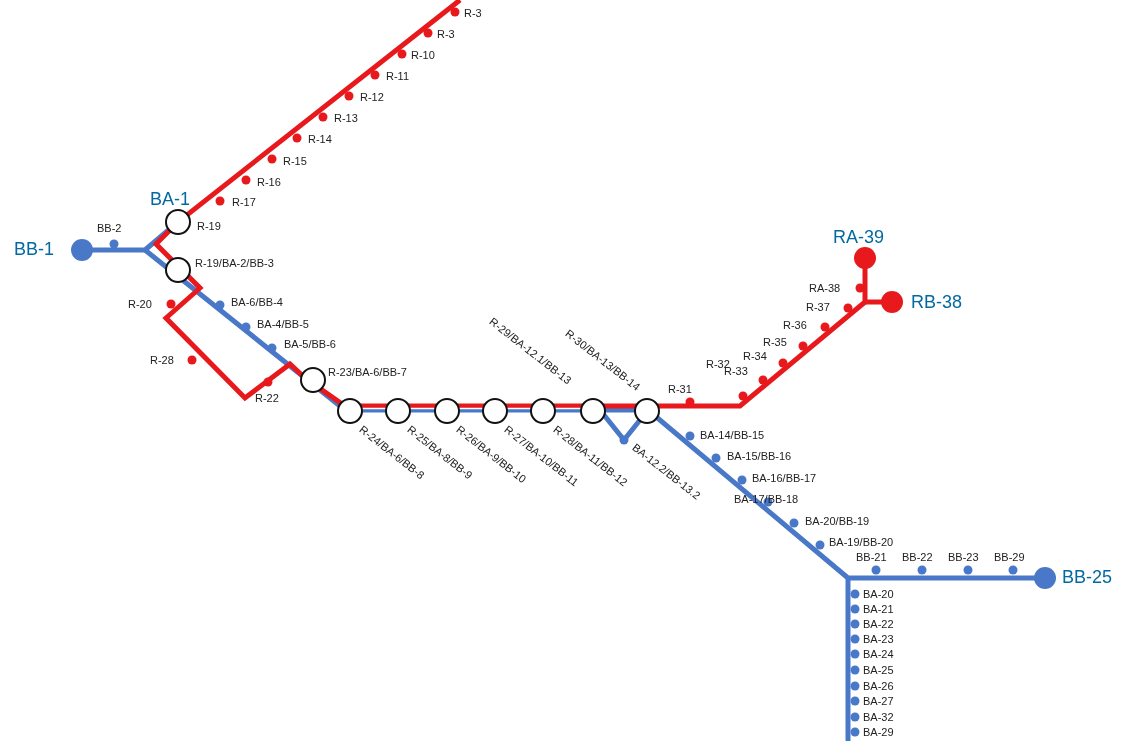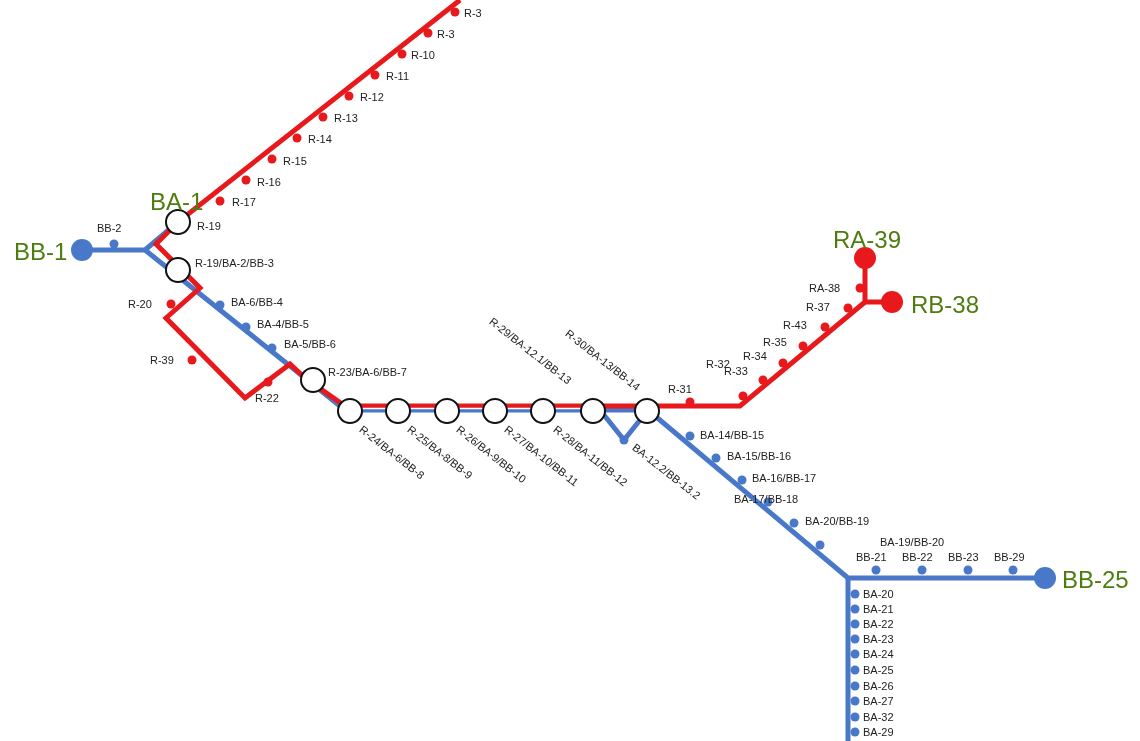--- a/index.html
+++ b/index.html
@@ -1,19 +1,19 @@
 <!DOCTYPE html>
 <html><head>
 <meta charset="utf-8">
 <style>
   html, body { margin: 0; padding: 0; background: #ffffff; }
   body { width: 1140px; height: 741px; overflow: hidden; position: relative; font-family: "Liberation Sans", sans-serif; }
   #map { position: absolute; left: 0; top: 0; width: 1140px; height: 741px; }
   .lbl { position: absolute; font-family: "Liberation Sans", sans-serif; font-size: 11px; color: #222; white-space: nowrap; line-height: 1; }
-  .big { font-size: 24px; color: #4d7c0f; }
+  .big { font-size: 18px; color: #0369a1; }
   .rot { transform-origin: 0 0; transform: rotate(38deg); }
 </style>
 </head>
 <body>
 
 <svg id="map" viewBox="0 0 1140 741" xmlns="http://www.w3.org/2000/svg">
 
   <g stroke="#4a78c8" stroke-width="5" fill="none" stroke-linejoin="round">
     <polyline points="82,250 145,250 178,222"></polyline>
     <polyline points="145,250 345,410 600,410 624,440 648,410"></polyline>
@@ -111,28 +111,28 @@
 <div class="lbl" style="left:411px;top:50px">R-10</div>
 <div class="lbl" style="left:386px;top:71px">R-11</div>
 <div class="lbl" style="left:360px;top:92px">R-12</div>
 <div class="lbl" style="left:334px;top:113px">R-13</div>
 <div class="lbl" style="left:308px;top:134px">R-14</div>
 <div class="lbl" style="left:283px;top:156px">R-15</div>
 <div class="lbl" style="left:257px;top:177px">R-16</div>
 <div class="lbl" style="left:232px;top:197px">R-17</div>
 <div class="lbl" style="left:197px;top:221px">R-19</div>
 <div class="lbl" style="left:128px;top:299px">R-20</div>
-<div class="lbl" style="left:150px;top:355px">R-39</div>
+<div class="lbl" style="left:150px;top:355px">R-28</div>
 <div class="lbl" style="left:255px;top:393px">R-22</div>
 <div class="lbl" style="left:668px;top:384px">R-31</div>
 <div class="lbl" style="left:706px;top:359px">R-32</div>
 <div class="lbl" style="left:724px;top:366px">R-33</div>
 <div class="lbl" style="left:743px;top:351px">R-34</div>
 <div class="lbl" style="left:763px;top:337px">R-35</div>
-<div class="lbl" style="left:783px;top:320px">R-43</div>
+<div class="lbl" style="left:783px;top:320px">R-36</div>
 <div class="lbl" style="left:806px;top:302px">R-37</div>
 <div class="lbl" style="left:809px;top:283px">RA-38</div>
 
 <div class="lbl" style="left:195px;top:258px">R-19/BA-2/BB-3</div>
 <div class="lbl" style="left:328px;top:367px">R-23/BA-6/BB-7</div>
 <div class="lbl rot" style="left:364px;top:424px">R-24/BA-6/BB-8</div>
 <div class="lbl rot" style="left:412px;top:424px">R-25/BA-8/BB-9</div>
 <div class="lbl rot" style="left:461px;top:424px">R-26/BA-9/BB-10</div>
 <div class="lbl rot" style="left:509px;top:424px">R-27/BA-10/BB-11</div>
 <div class="lbl rot" style="left:558px;top:424px">R-28/BA-11/BB-12</div>
@@ -142,21 +142,21 @@
 <div class="lbl" style="left:97px;top:223px">BB-2</div>
 <div class="lbl" style="left:231px;top:297px">BA-6/BB-4</div>
 <div class="lbl" style="left:257px;top:319px">BA-4/BB-5</div>
 <div class="lbl" style="left:284px;top:339px">BA-5/BB-6</div>
 <div class="lbl rot" style="left:637px;top:442px">BA-12.2/BB-13.2</div>
 <div class="lbl" style="left:700px;top:430px">BA-14/BB-15</div>
 <div class="lbl" style="left:727px;top:451px">BA-15/BB-16</div>
 <div class="lbl" style="left:752px;top:473px">BA-16/BB-17</div>
 <div class="lbl" style="left:734px;top:494px">BA-17/BB-18</div>
 <div class="lbl" style="left:805px;top:516px">BA-20/BB-19</div>
-<div class="lbl" style="left:880px;top:537px">BA-19/BB-20</div>
+<div class="lbl" style="left:829px;top:537px">BA-19/BB-20</div>
 <div class="lbl" style="left:856px;top:552px">BB-21</div>
 <div class="lbl" style="left:902px;top:552px">BB-22</div>
 <div class="lbl" style="left:948px;top:552px">BB-23</div>
 <div class="lbl" style="left:994px;top:552px">BB-29</div>
 <div class="lbl" style="left:863px;top:589px">BA-20</div>
 <div class="lbl" style="left:863px;top:604px">BA-21</div>
 <div class="lbl" style="left:863px;top:619px">BA-22</div>
 <div class="lbl" style="left:863px;top:634px">BA-23</div>
 <div class="lbl" style="left:863px;top:649px">BA-24</div>
 <div class="lbl" style="left:863px;top:665px">BA-25</div>

